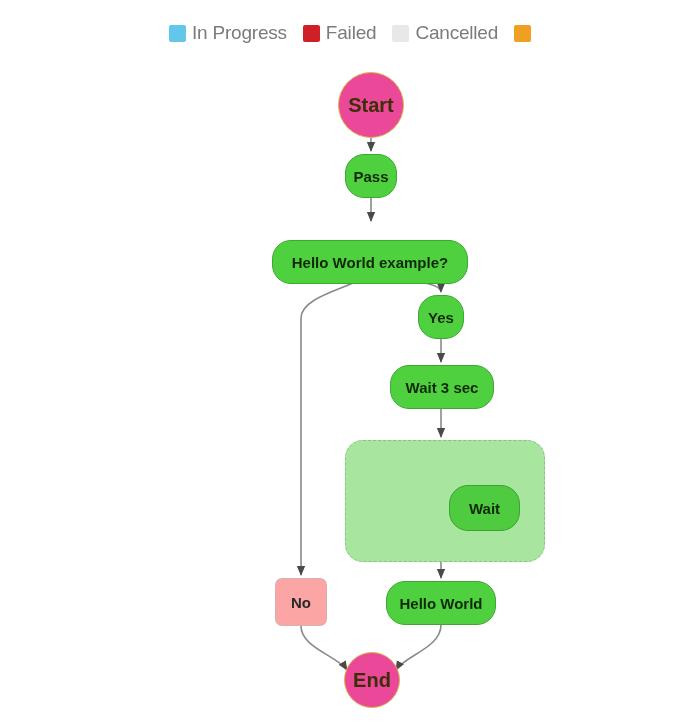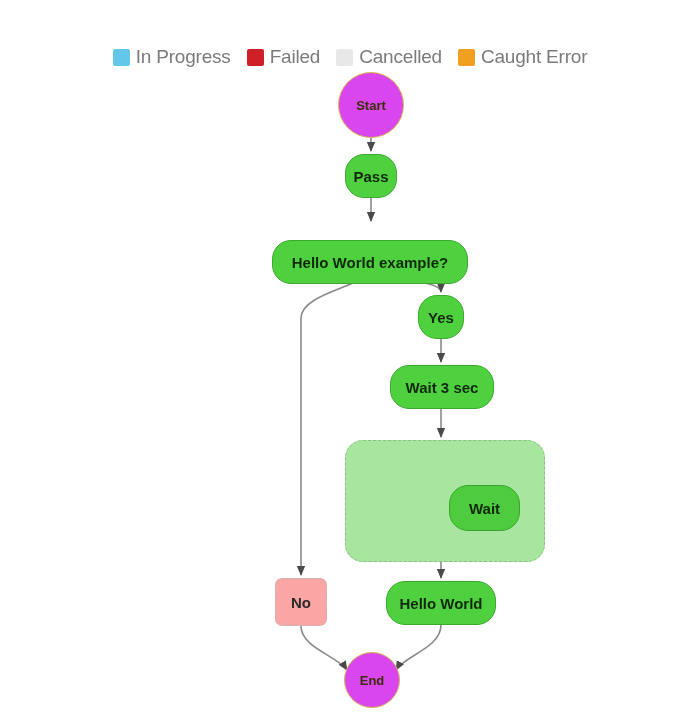--- a/index.html
+++ b/index.html
@@ -21,21 +21,20 @@
     left: 0;
     top: 0;
     width: 700px;
     height: 62px;
     display: flex;
     align-items: center;
     justify-content: center;
     gap: 16px;
     padding-top: 4px;
     box-sizing: border-box;
-    margin-top: 24px;
   }
   .legend-item {
     display: flex;
     align-items: center;
     gap: 6px;
     white-space: nowrap;
   }
   .legend-swatch {
     width: 17px;
     height: 17px;
@@ -74,24 +73,24 @@
     justify-content: center;
     font-family: "Liberation Sans", sans-serif;
     font-weight: bold;
     color: #16300f;
     z-index: 2;
   }
 
   
   .node.terminal {
     border-radius: 50%;
-    background: #d946ef;
+    background: #ec4899;
     border: 1.5px solid #d9b84a;
     color: #3b2f05;
-    font-size: 13px;
+    font-size: 20px;
     text-align: right;
   }
 
   
   .node.state {
     background: #4fd13f;
     border: 1.5px solid #3ba82e;
     border-radius: 19px;
     font-size: 15px;
     color: #10280a;
@@ -134,21 +133,20 @@
   <div class="legend-item">
     <span class="legend-swatch" style="background: rgb(207, 32, 39);"></span>
     <span class="legend-label">Failed</span>
   </div>
   <div class="legend-item">
     <span class="legend-swatch" style="background: rgb(232, 232, 232);"></span>
     <span class="legend-label">Cancelled</span>
   </div>
   <div class="legend-item">
     <span class="legend-swatch" style="background: rgb(240, 160, 32);"></span>
-    <span class="legend-label">Caught Error</span>
   </div>
 </div>
 
 <div id="graph">
 
   <svg id="edges" viewBox="0 0 700 666">
     <defs>
       <marker id="arrowhead" markerWidth="7" markerHeight="7" refX="5.6" refY="3" orient="auto">
         <path d="M0,0.4 L6.2,3 L0,5.6 z" fill="#4a4a4a"></path>
       </marker>

